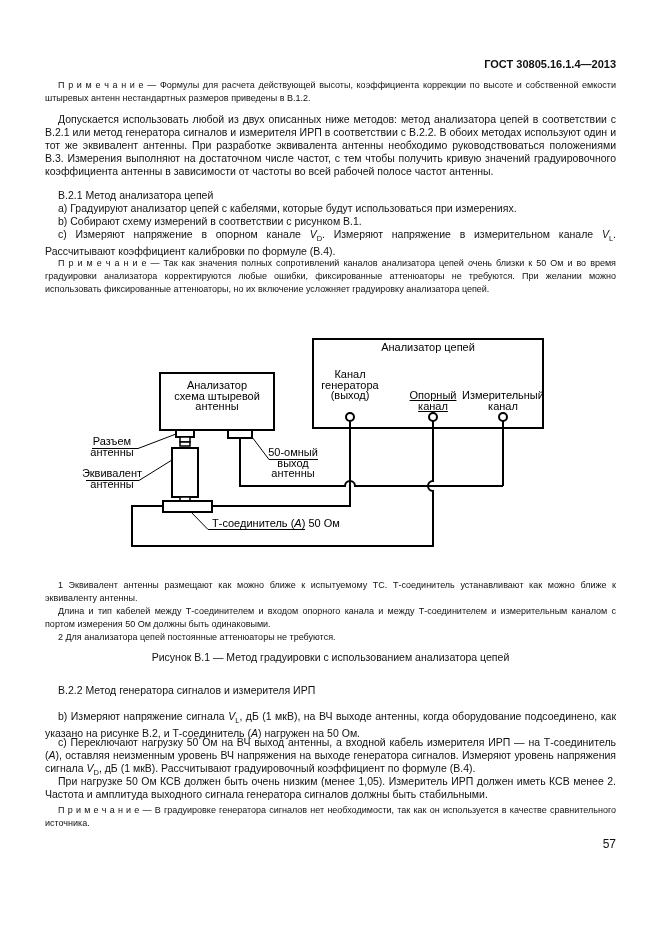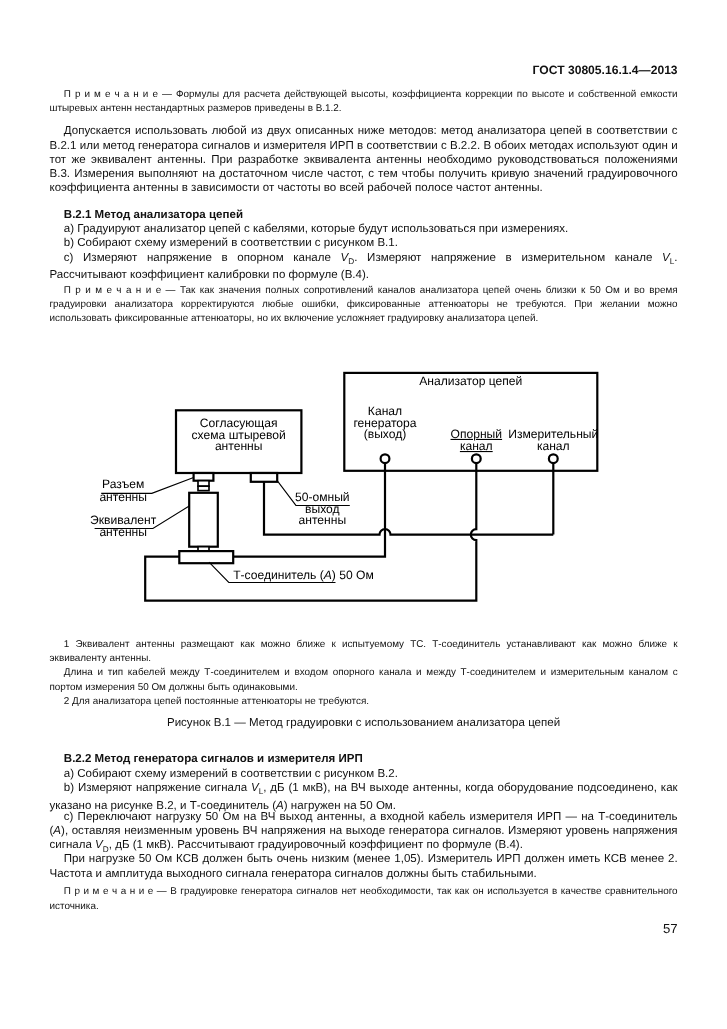--- a/index.html
+++ b/index.html
@@ -8,21 +8,21 @@
     width:661px;height:935px;
     background:#fff;
     font-family:"Liberation Sans", sans-serif;
     color:#111;
     overflow:hidden;
   }
   .abs{position:absolute;}
   .txt{left:45px;width:571px;font-size:10.5px;line-height:13px;text-align:justify;}
   .txt.indent{text-indent:13px;}
   .small{font-size:9px;}
-  .bold{font-weight:bold;}
+  .bold{font-weight:normal;}
   .doc-header{top:58px;font-size:11px;font-weight:bold;text-align:right;}
   .note-top{top:79px;}
   .intro{top:113px;}
   .h-b21{top:189px;}
   .b21-a{top:202px;}
   .b21-b{top:215px;}
   .b21-c{top:228px;}
   .note-b21{top:257px;}
   .figure{top:330px;left:40px;width:581px;height:245px;}
   .figure svg{position:absolute;left:0;top:0;}
@@ -99,21 +99,21 @@
     <div class="fig-label" style="left:355px;top:60px;width:76px;text-decoration:underline;">
       <div>Опорный</div>
       <div>канал</div>
     </div>
     <div class="fig-label" style="left:418px;top:60px;width:90px;">
       <div>Измерительный</div>
       <div>канал</div>
     </div>
 
     <div class="fig-label" style="left:121px;top:50px;width:112px;">
-      <div>Согласующая</div>
+      <div>Анализатор</div>
       <div>схема штыревой</div>
       <div>антенны</div>
     </div>
 
     <div class="fig-label" style="left:44px;top:106px;width:56px;">
       <div>Разъем</div>
       <div>антенны</div>
     </div>
     <div class="fig-label" style="left:40px;top:138px;width:64px;">
       <div>Эквивалент</div>
@@ -127,21 +127,20 @@
     <div class="fig-label" style="left:172px;top:188px;white-space:nowrap;"><span>Т-соединитель (</span><i>А</i><span>) 50 Ом</span></div>
   </div>
 
   <div class="abs txt small indent fig-note-1a">1 Эквивалент антенны размещают как можно ближе к испытуемому ТС. Т-соединитель устанавливают как можно ближе к эквиваленту антенны.</div>
   <div class="abs txt small indent fig-note-1b">Длина и тип кабелей между Т-соединителем и входом опорного канала и между Т-соединителем и измерительным каналом с портом измерения 50 Ом должны быть одинаковыми.</div>
   <div class="abs txt small indent fig-note-2">2 Для анализатора цепей постоянные аттенюаторы не требуются.</div>
 
   <div class="abs txt caption">Рисунок В.1 — Метод градуировки с использованием анализатора цепей</div>
 
   <div class="abs txt bold indent h-b22">В.2.2 Метод генератора сигналов и измерителя ИРП</div>
-  <div class="abs txt indent b22-a">a) Собирают схему измерений в соответствии с рисунком В.2.</div>
   <div class="abs txt indent b22-b">b) Измеряют напряжение сигнала <i>V<sub>L</sub></i>, дБ (1 мкВ), на ВЧ выходе антенны, когда оборудование подсоединено, как указано на рисунке В.2, и Т-соединитель (<i>А</i>) нагружен на 50 Ом.</div>
   <div class="abs txt indent b22-c">c) Переключают нагрузку 50 Ом на ВЧ выход антенны, а входной кабель измерителя ИРП — на Т-соединитель (<i>А</i>), оставляя неизменным уровень ВЧ напряжения на выходе генератора сигналов. Измеряют уровень напряжения сигнала <i>V<sub>D</sub></i>, дБ (1 мкВ). Рассчитывают градуировочный коэффициент по формуле (В.4).</div>
   <div class="abs txt indent b22-d">При нагрузке 50 Ом КСВ должен быть очень низким (менее 1,05). Измеритель ИРП должен иметь КСВ менее 2. Частота и амплитуда выходного сигнала генератора сигналов должны быть стабильными.</div>
   <div class="abs txt small indent note-b22">П р и м е ч а н и е — В градуировке генератора сигналов нет необходимости, так как он используется в качестве сравнительного источника.</div>
 
   <div class="abs txt page-num">57</div>
 
 </div>
 
 </body></html>

